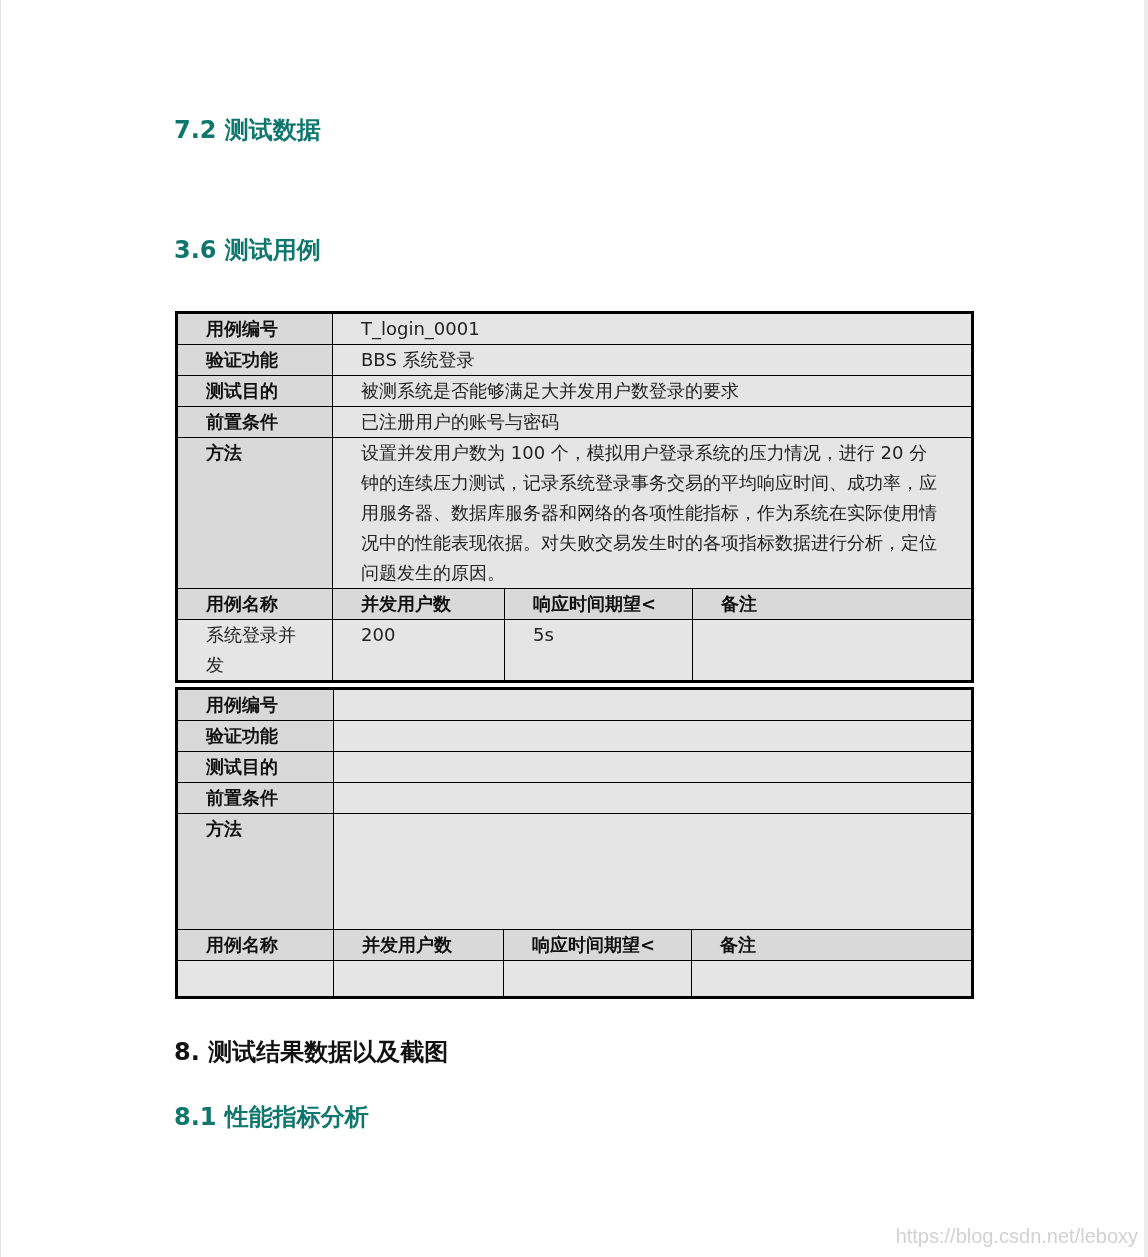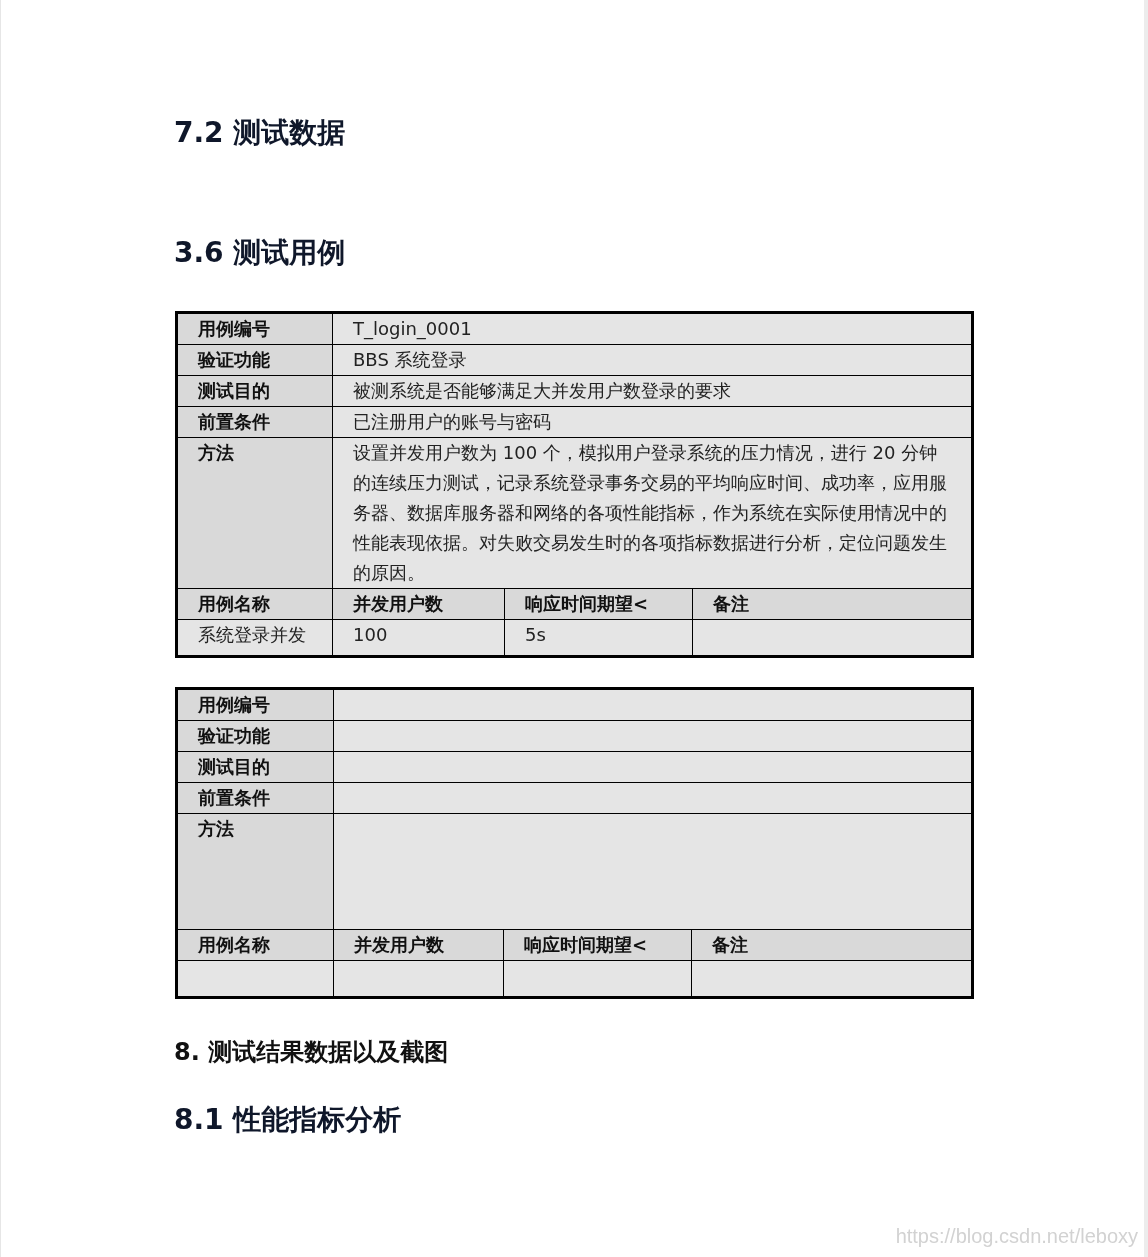--- a/index.html
+++ b/index.html
@@ -4,30 +4,30 @@
 <style>
   html, body { margin: 0; padding: 0; }
   body {
     width: 1148px; height: 1257px; position: relative; overflow: hidden;
     background: #ffffff;
     font-family: "DejaVu Sans", "Liberation Sans", sans-serif;
     color: #111;
   }
   .edge-left { position: absolute; left: 0; top: 0; width: 1px; height: 1257px; background: #e6e6e6; }
   .edge-right { position: absolute; right: 0; top: 0; width: 4px; height: 1257px; background: #ececec; }
-  .h2 { position: absolute; left: 174px; font-size: 28px; font-weight: bold; letter-spacing: 0px; white-space: nowrap; color: #0f172a; }
+  .h2 { position: absolute; left: 174px; font-size: 24px; font-weight: bold; letter-spacing: 0px; white-space: nowrap; color: #0f766e; }
   .h1 { position: absolute; left: 174px; font-size: 24px; font-weight: bold; white-space: nowrap; color: #111; }
   table.tc {
     position: absolute; left: 175px; width: 796px;
     border-collapse: collapse; table-layout: fixed;
     border: 3px solid #000;
     font-size: 18px;
   }
   table.tc td {
-    border: 1px solid #000; padding: 0 20px; vertical-align: top;
+    border: 1px solid #000; padding: 0 28px; vertical-align: top;
     line-height: 30px; overflow: hidden; margin-left: 6px;
   }
   td.lbl { background: #d9d9d9; font-weight: bold; }
   td.val { background: #e5e5e5; font-weight: normal; color: #222; }
   td.method { line-height: 30px; padding-top: 1px; }
   .watermark { position: absolute; right: 10px; bottom: 9px; font-family: "Liberation Sans", sans-serif; font-size: 20px; color: #d2d2d2; }
 </style>
 </head>
 <body>
 
@@ -66,21 +66,21 @@
     <td class="val method" colspan="3">设置并发用户数为 100 个，模拟用户登录系统的压力情况，进行 20 分钟的连续压力测试，记录系统登录事务交易的平均响应时间、成功率，应用服务器、数据库服务器和网络的各项性能指标，作为系统在实际使用情况中的性能表现依据。对失败交易发生时的各项指标数据进行分析，定位问题发生的原因。</td>
   </tr>
   <tr style="height:30px;">
     <td class="lbl">用例名称</td>
     <td class="lbl">并发用户数</td>
     <td class="lbl">响应时间期望&lt;</td>
     <td class="lbl">备注</td>
   </tr>
   <tr style="height:37px;">
     <td class="val">系统登录并发</td>
-    <td class="val">100</td>
+    <td class="val">200</td>
     <td class="val">5s</td>
     <td class="val"></td>
   </tr>
 </tbody>
   </table>
 
 <table class="tc" style="top:687px;">
   <colgroup>
       <col style="width:157px">
       <col style="width:170px">

